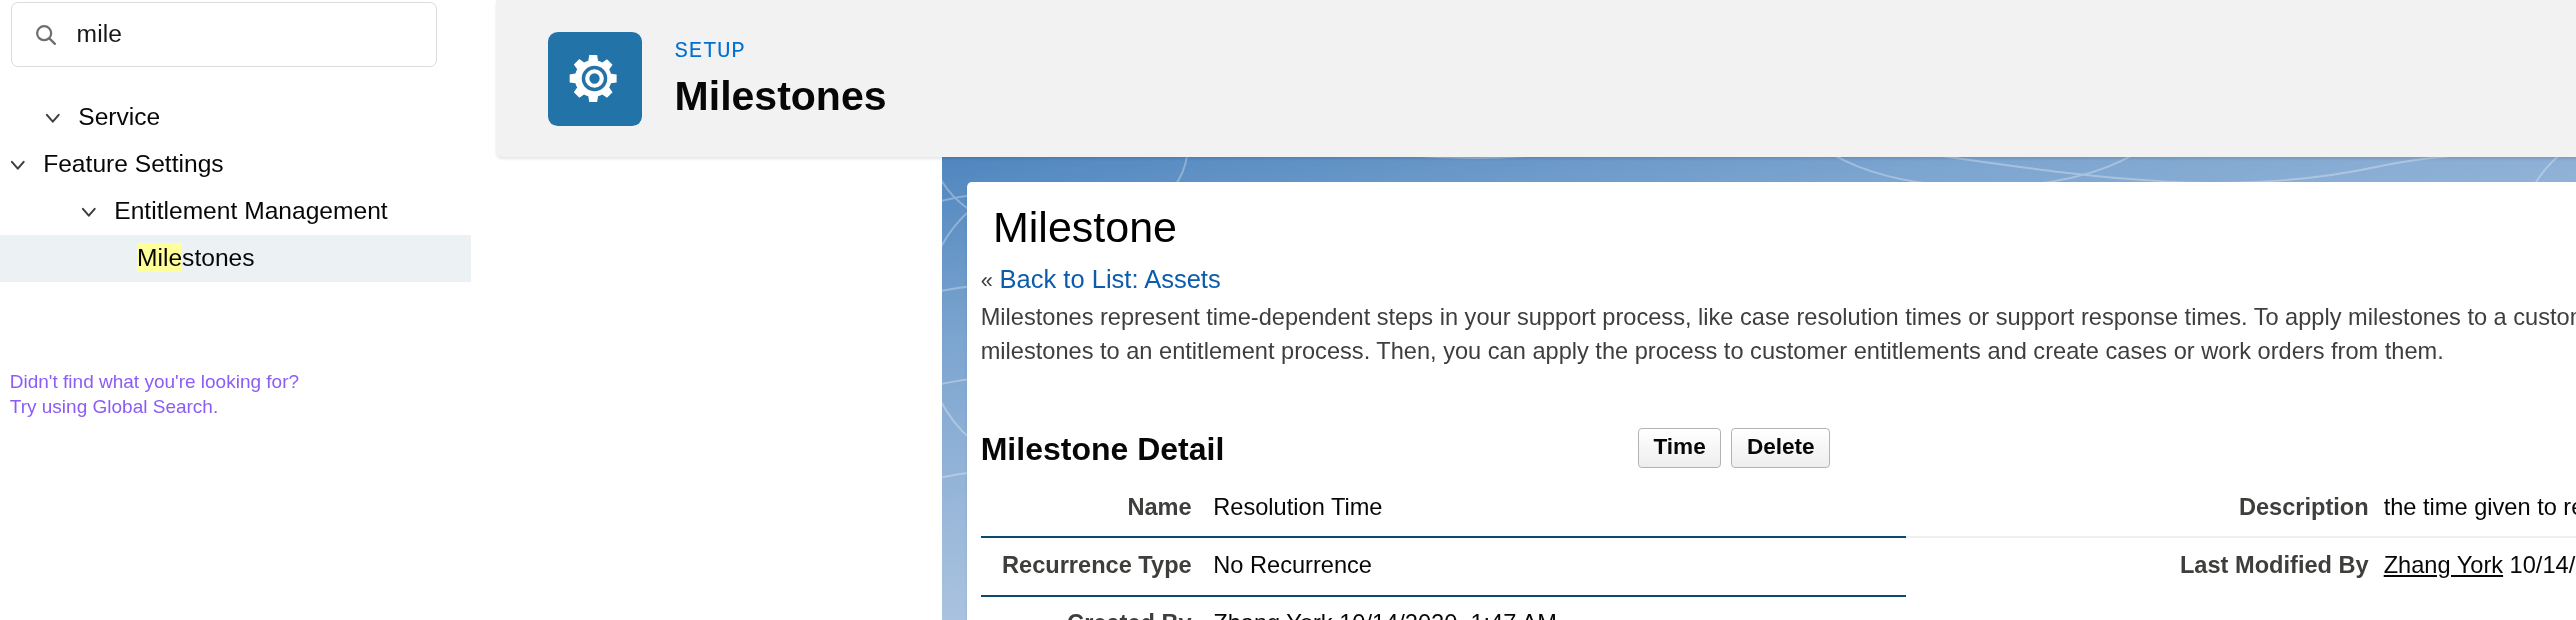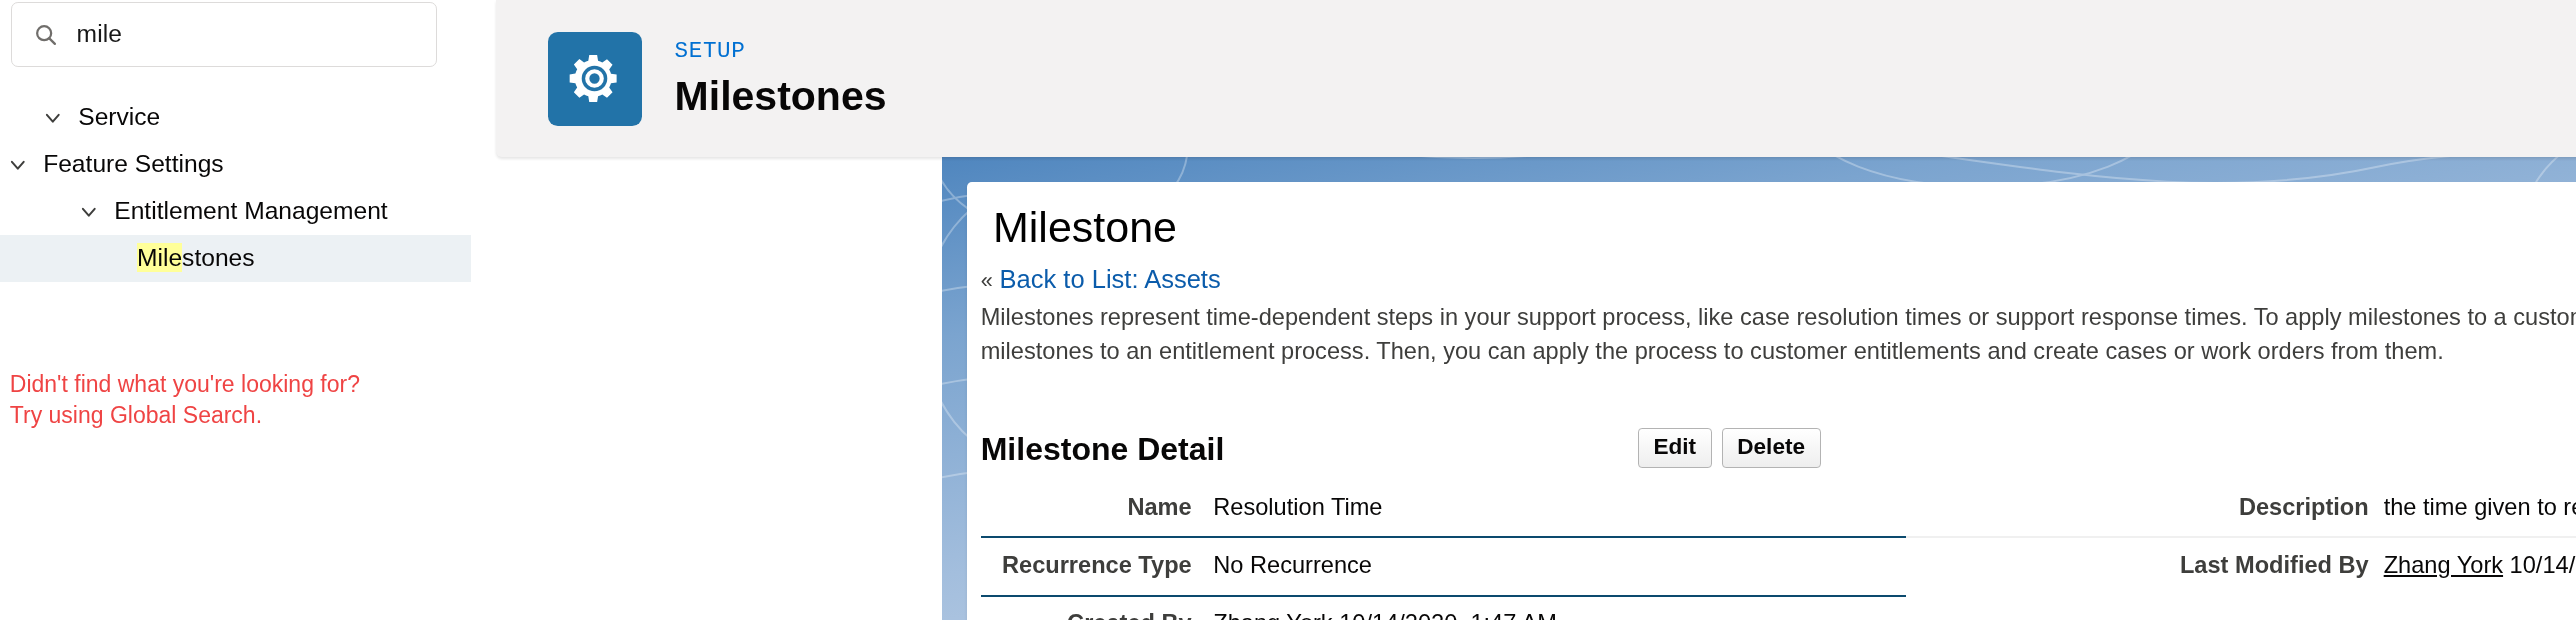--- a/index.html
+++ b/index.html
@@ -89,22 +89,22 @@
   .lvl1 .tree-label { margin-left: 13.7px; }
   .lvl2 { padding-left: 77px; }
   .lvl2 .tree-label { margin-left: 13.7px; }
   .lvl3 { padding-left: 137px; }
   .lvl3 .tree-label { margin-left: 0; }
 
   .nomatch {
     position: absolute;
     left: 9.8px; top: 369px;
     width: 452px;
-    font-size: 23px;
-    color: #ef4444;
+    font-size: 19px;
+    color: #8b5cf6;
     line-height: 1.34;
     font-family: "Liberation Sans", sans-serif;
   }
 
   
   .backdrop {
     position: absolute;
     left: 471px; top: 0;
     width: 2105px; height: 621px;
     background: linear-gradient(170deg, #1b5f9e 0%, #4b83bd 14%, #7ba4cf 34%, #a3bedd 58%, #c3d3e7 82%, #d6e0ee 100%);
@@ -383,21 +383,21 @@
         <a class="back-link" href="#">Back to List: Assets</a>
       </div>
 
       <div class="desc-para">Milestones represent time-dependent steps in your support process, like case resolution times or support response times. To apply milestones to a customer case or work order, start by adding the milestones to an entitlement process. Then, you can apply the process to customer entitlements and create cases or work orders from them.</div>
 
       <div class="detail-wrap">
 
         <div class="detail-head">
           <span class="detail-head-title">Milestone Detail</span>
           <div class="btn-group">
-            <button class="btn">Edit</button>
+            <button class="btn">Time</button>
             <button class="btn">Delete</button>
           </div>
         </div>
 
         <div class="fields">
 
           <div class="field-row">
             <div class="fcell left">
               <span class="flabel">Name</span>
               <span class="fvalue">Resolution Time</span>

